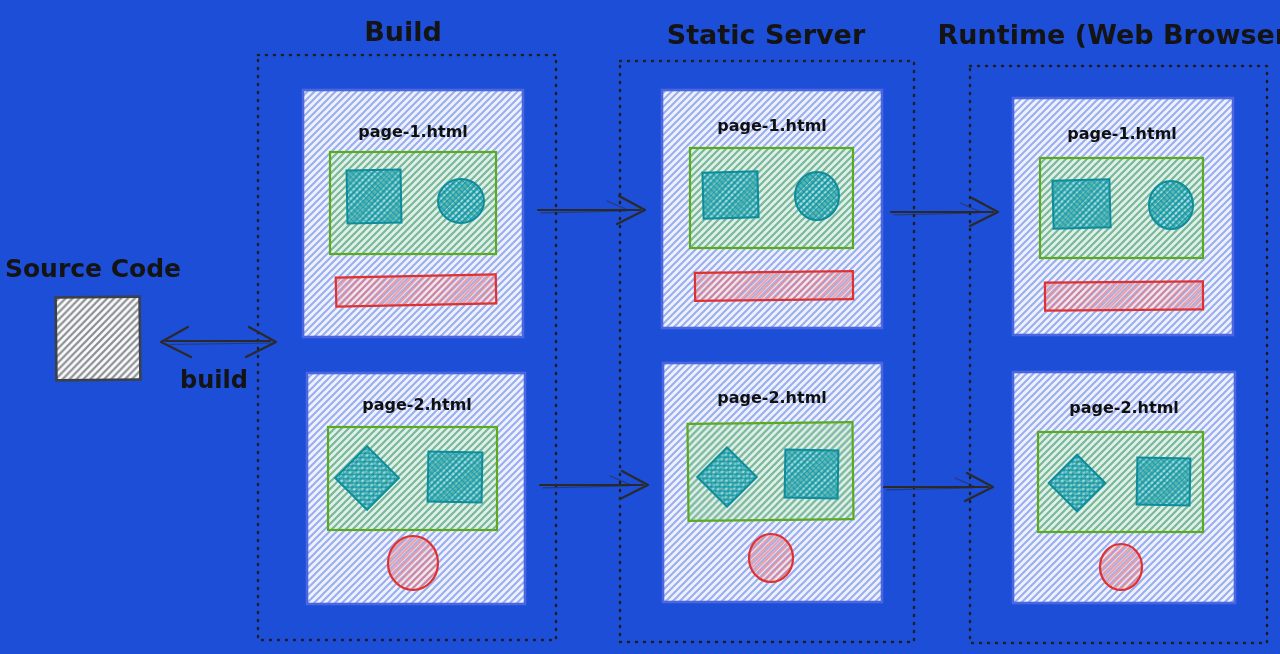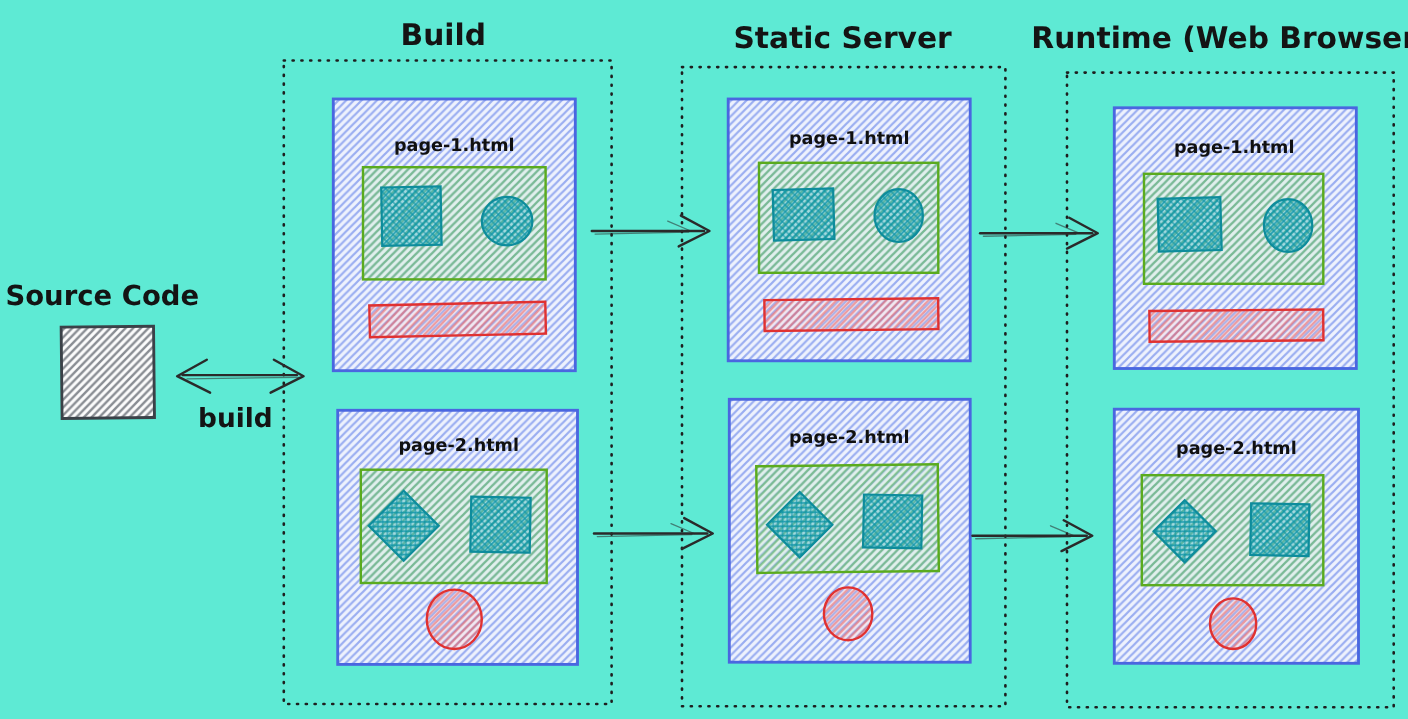--- a/index.html
+++ b/index.html
@@ -1,16 +1,16 @@
 <!DOCTYPE html>
 <html><head>
 <meta charset="utf-8">
 <style>
   html,body{margin:0;padding:0;background:#ffffff;}
-  .stage{position:relative;width:1280px;height:654px;background:#5eead4;overflow:hidden;
+  .stage{position:relative;width:1280px;height:654px;background:#1d4ed8;overflow:hidden;
          font-family:"DejaVu Sans",sans-serif;}
   svg{display:block;}
 
   
   .dotted-box{fill:none;stroke:#1e1e1e;stroke-width:2.4;stroke-dasharray:1 7;stroke-linecap:round;}
 
   
   .col-title{font:600 27px "DejaVu Sans",sans-serif;fill:#141414;text-anchor:middle;}
   .side-label{font:600 25px "DejaVu Sans",sans-serif;fill:#141414;text-anchor:middle;}
   .small-label{font:600 24px "DejaVu Sans",sans-serif;fill:#141414;text-anchor:middle;}

